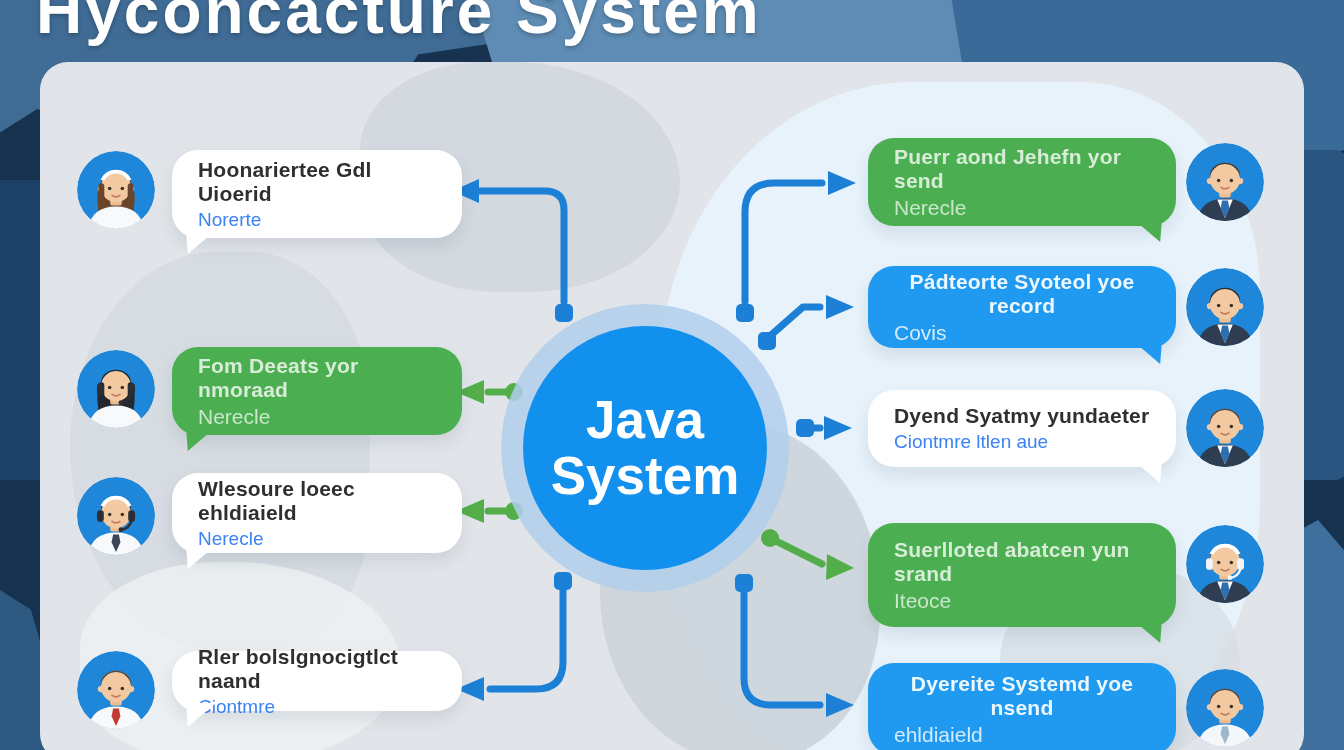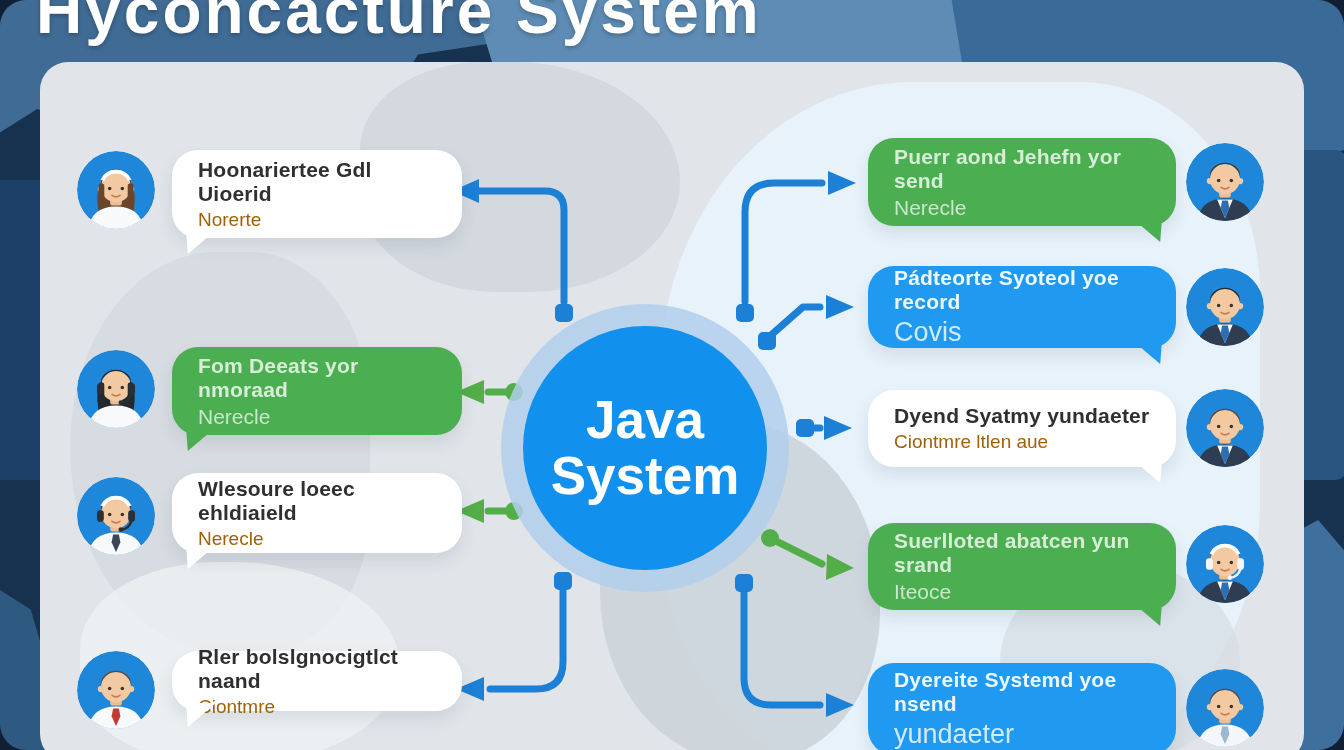--- a/index.html
+++ b/index.html
@@ -1,17 +1,17 @@
 <!DOCTYPE html>
 <html style="--green: #4bae50; --blue: #1f9af0; --center-blue: #1290ee;"><head>
 <meta charset="utf-8">
 <style>
   html,body{margin:0;padding:0;background:#101f33;}
   body{font-family:"Liberation Sans","DejaVu Sans",sans-serif;}
-  #stage{position:relative;width:1344px;height:750px;overflow:hidden;background:#16324f;border-radius:26px;}
+  #stage{position:relative;width:1344px;height:750px;overflow:hidden;background:#16324f;}
 
   
   .bgshape{position:absolute;pointer-events:none;}
   .b1{left:-30px;top:-10px;width:560px;height:170px;background:#44719b;opacity:.9;
       clip-path:polygon(0 0,100% 0,96% 30%,80% 38%,74% 70%,55% 78%,40% 60%,28% 88%,12% 70%,0 95%);}
   .b2{left:470px;top:-10px;width:520px;height:170px;background:#5e8cb4;
       clip-path:polygon(0 0,100% 0,100% 55%,82% 75%,64% 100%,38% 86%,18% 96%,6% 60%);}
   .b3{left:950px;top:-10px;width:420px;height:190px;background:#3a6a97;
       clip-path:polygon(0 0,100% 0,100% 80%,78% 95%,60% 62%,40% 88%,18% 58%,6% 80%);}
   .b4{left:1286px;top:150px;width:60px;height:330px;background:#2a5580;border-radius:10px;}
@@ -54,34 +54,34 @@
       box-shadow:0 8px 16px rgba(30,50,80,.10);}
   .bb::after{content:'';position:absolute;bottom:-16px;width:30px;height:24px;background:inherit;}
   .bb.left-tail::after{left:14px;clip-path:polygon(6% 100%,0 0,100% 0);}
   .bb.right-tail::after{right:14px;clip-path:polygon(94% 100%,0 0,100% 0);}
   .bb.white{background:#ffffff;}
   .bb.green{background:var(--green,#4bae50);}
   .bb.blue{background:var(--blue,#1f9af0);}
   .bb-title{font-size:21px;font-weight:600;letter-spacing:.2px;}
   .bb-sub{font-size:19px;margin-top:3px;}
   .bb.white .bb-title{color:#2f2f31;}
-  .bb.white .bb-sub{color:#a16207;}
+  .bb.white .bb-sub{color:#3b82f6;}
   .bb.green .bb-title{color:rgba(255,255,255,.78);font-size:21px;}
   .bb.green .bb-sub{color:rgba(255,255,255,.70);font-size:21px;}
-  .bb.blue .bb-title{color:rgba(255,255,255,.92);}
-  .bb.blue .bb-sub{color:rgba(255,255,255,.80);font-size:27px;}
+  .bb.blue .bb-title{color:rgba(255,255,255,.92);text-align:center;}
+  .bb.blue .bb-sub{color:rgba(255,255,255,.80);font-size:21px;}
 
   #bb-l1{left:172px;top:150px;width:290px;height:88px;}
   #bb-l2{left:172px;top:347px;width:290px;height:88px;}
   #bb-l3{left:172px;top:473px;width:290px;height:80px;justify-content:center;}
   #bb-l4{left:172px;top:651px;width:290px;height:60px;}
   #bb-r1{left:868px;top:138px;width:308px;height:88px;}
   #bb-r2{left:868px;top:266px;width:308px;height:82px;}
   #bb-r3{left:868px;top:390px;width:308px;height:77px;}
-  #bb-r4{left:868px;top:523px;width:308px;height:87px;}
+  #bb-r4{left:868px;top:523px;width:308px;height:104px;}
   #bb-r5{left:868px;top:663px;width:308px;height:92px;}
 
   
   .av{position:absolute;z-index:5;width:78px;height:78px;}
   .av svg{display:block;}
   #av-l1{left:77px;top:151px;}  #av-l2{left:77px;top:350px;}
   #av-l3{left:77px;top:477px;}  #av-l4{left:77px;top:651px;}
   #av-r1{left:1186px;top:143px;} #av-r2{left:1186px;top:268px;}
   #av-r3{left:1186px;top:389px;} #av-r4{left:1186px;top:525px;}
   #av-r5{left:1186px;top:669px;}
@@ -186,21 +186,21 @@
   <div class="bb white right-tail" id="bb-r3">
     <div class="bb-title">Dyend Syatmy yundaeter</div>
     <div class="bb-sub">Ciontmre ltlen aue</div>
   </div>
   <div class="bb green right-tail" id="bb-r4">
     <div class="bb-title">Suerlloted abatcen yun srand</div>
     <div class="bb-sub">Iteoce</div>
   </div>
   <div class="bb blue right-tail" id="bb-r5">
     <div class="bb-title">Dyereite Systemd yoe nsend</div>
-    <div class="bb-sub">yundaeter</div>
+    <div class="bb-sub">ehldiaield</div>
   </div>
 
   <div class="av" id="av-l1">
       <svg width="78" height="78" viewBox="0 0 80 80">
         <defs>
           <clipPath id="avclip0">
             <circle cx="40" cy="40" r="40"></circle>
           </clipPath>
         </defs>
         <g clip-path="url(#avclip0)">

